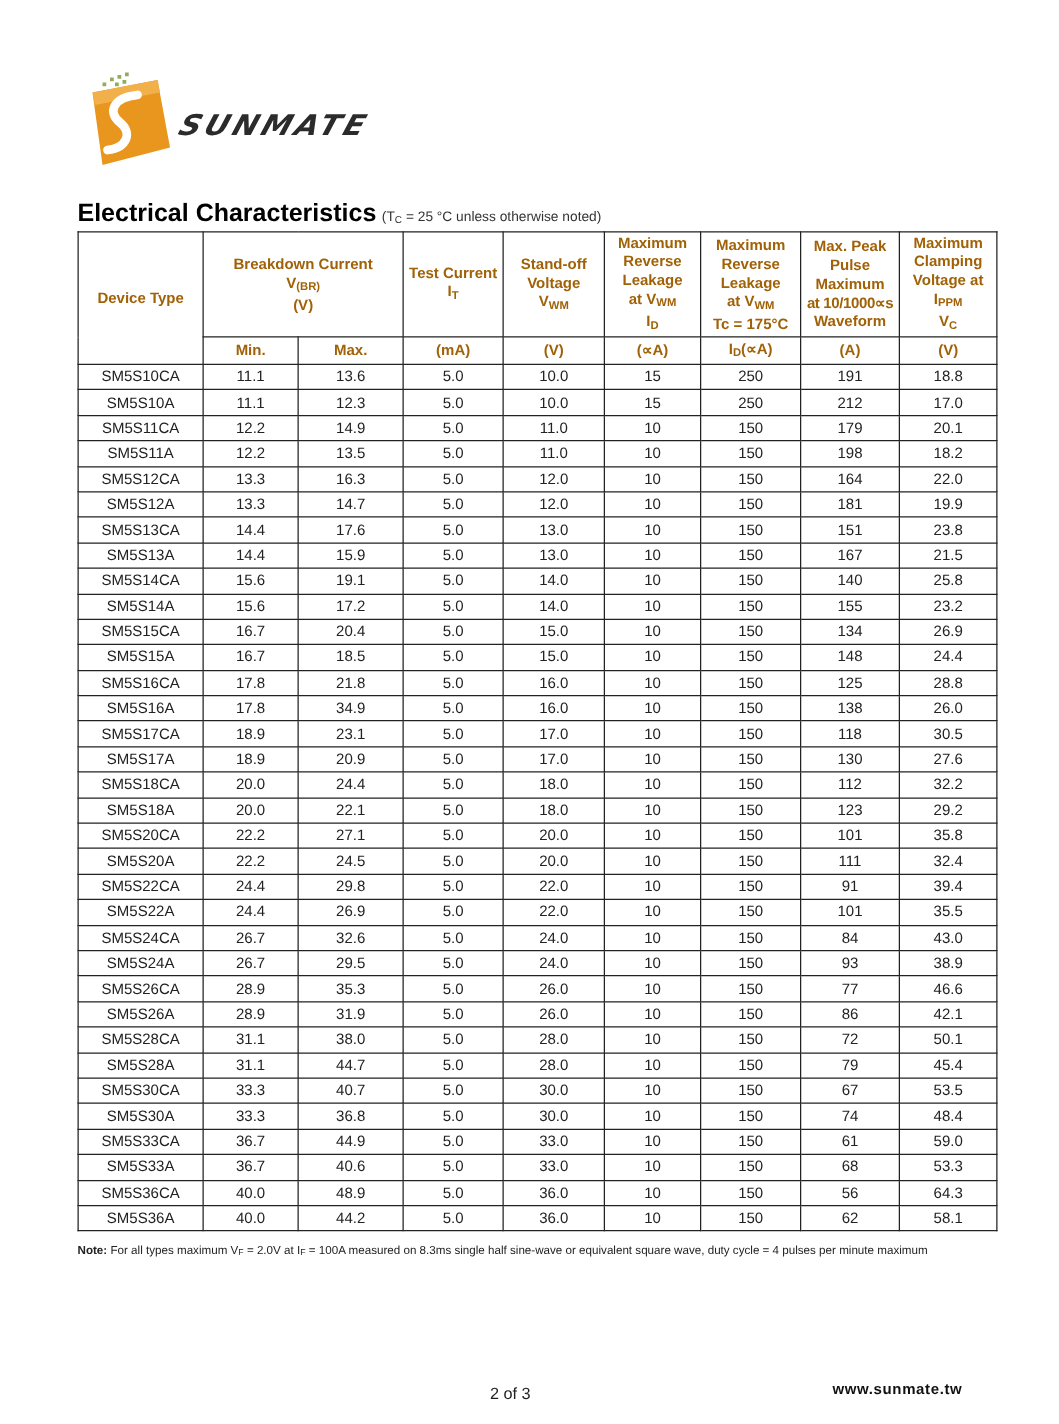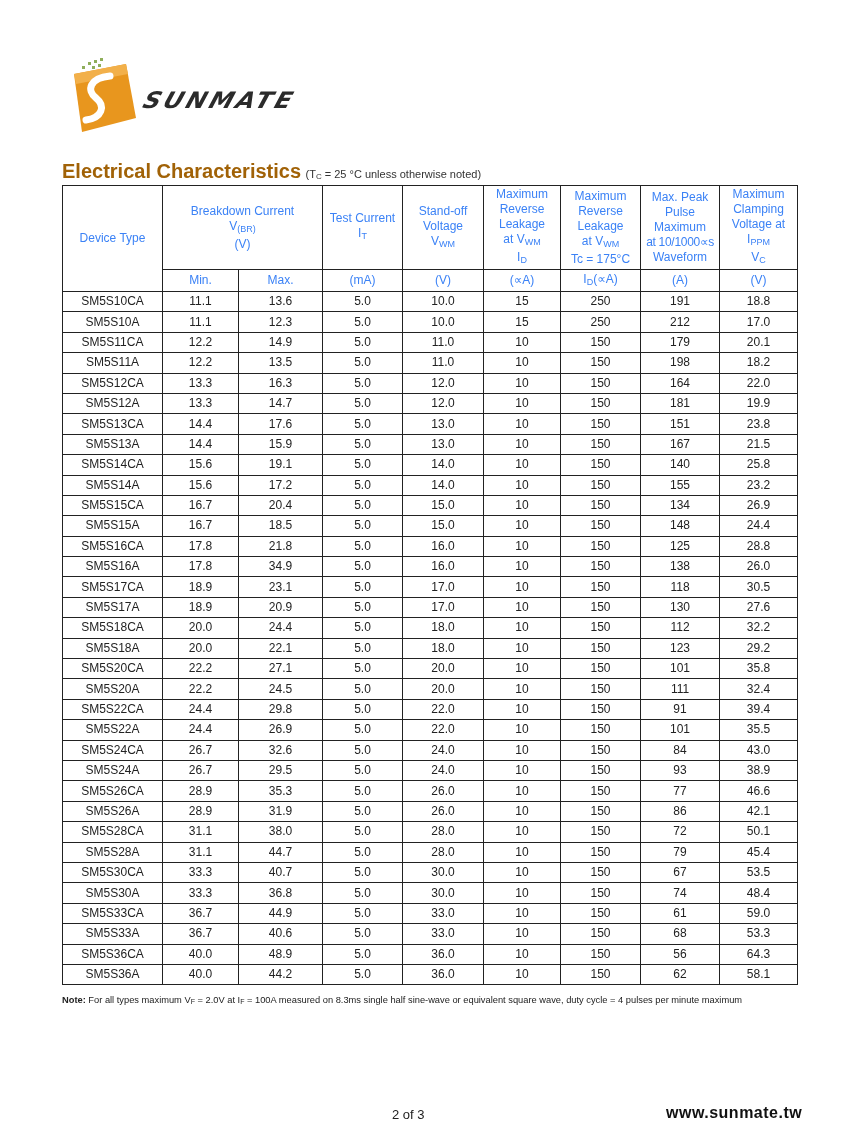--- a/index.html
+++ b/index.html
@@ -4,39 +4,39 @@
 <style>
   html, body { margin:0; padding:0; background:#ffffff; }
   body { width:847px; height:1139px; position:relative; overflow:hidden;
          font-family:"Liberation Sans", sans-serif; color:#1a1a1a; }
   .logo { position:absolute; left:52px; top:56px; width:270px; height:84px; }
   .logo-mark { position:absolute; left:0; top:0; width:90px; height:84px; }
   .logo-text { position:absolute; left:92px; top:30px; font-family:"DejaVu Sans", sans-serif;
                font-weight:bold; font-style:italic; font-size:24px; letter-spacing:3px;
                color:#2b2b2b; transform:skewX(-18deg) scaleY(0.95); }
   .title { position:absolute; left:62px; top:160px; white-space:nowrap; }
-  .title-main { font-size:20px; font-weight:bold; color:#a16207; }
+  .title-main { font-size:20px; font-weight:bold; color:#000000; }
   .title-sub { font-size:11px; color:#333; }
   .title-sub sub { font-size:8px; vertical-align:-1px; }
   table.spec { position:absolute; left:62px; top:185px; width:735px;
                border-collapse:collapse; table-layout:fixed; font-size:12px; }
   table.spec td, table.spec th { border:1px solid #222; text-align:center; padding:0;
                line-height:15px; }
-  table.spec th { font-weight:normal; font-size:12px; color:#3b82f6;margin-top:37px; }
+  table.spec th { font-weight:bold; font-size:12px; color:#a16207;margin-top:37px; }
   th.h1 { height:83px; vertical-align:middle; }
   th.h2 { height:21px; }
   th.dev { text-align:left; padding-left:2px; }
   .sub { font-size:9px; vertical-align:-2px; }
   table.spec td { height:19.4px; color:#222; }
   td.dev { text-align:left; padding-left:18px; }
   .note { position:absolute; left:62px; top:995px; font-size:9.3px; color:#222; white-space:nowrap; }
   .note b { font-weight:bold; }
   .note .sub { font-size:7px; vertical-align:-1px; }
   .page { position:absolute; left:392px; top:1107px; font-size:13px; color:#222; }
-  .url { position:absolute; left:666px; top:1104px; font-size:16px; font-weight:bold; color:#111; letter-spacing:0.5px; }
+  .url { position:absolute; left:666px; top:1104px; font-size:12px; font-weight:bold; color:#111; letter-spacing:0.5px; }
 </style>
 </head>
 <body>
 
 <div class="logo">
   <svg class="logo-mark" viewBox="0 0 90 84">
     <polygon points="22,18 74,8 84,62 30,76" fill="#e8961e"></polygon>
     <polygon points="22,18 74,8 76,18 24,28" fill="#f2b04a"></polygon>
     <path d="M58,20 C38,22 34,34 44,42 C54,50 50,62 34,64" stroke="#ffffff" stroke-width="7" fill="none" stroke-linecap="round"></path>
     <g fill="#8fae5a">

